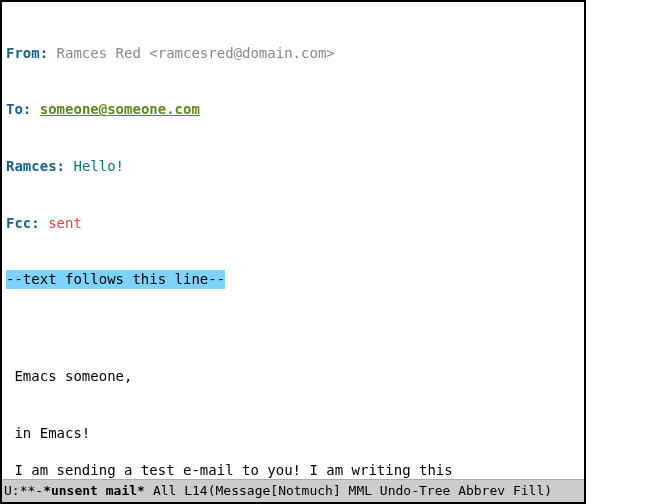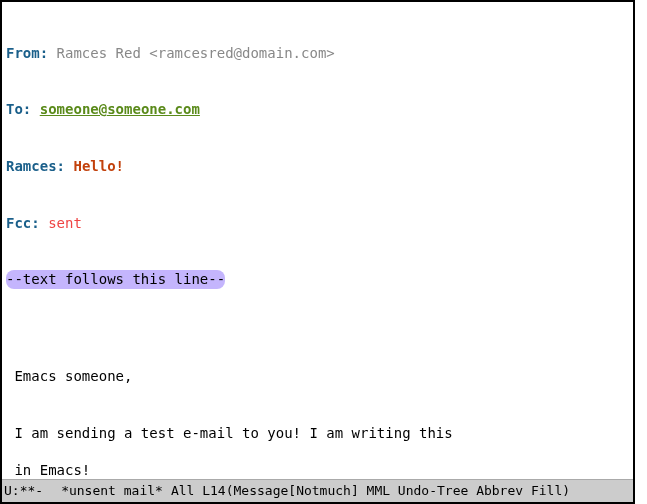--- a/index.html
+++ b/index.html
@@ -4,21 +4,21 @@
   <style>
     body {
       margin: 0;
       padding: 0;
       background: #fff;
       font-family: "DejaVu Sans Mono", "Liberation Mono", Consolas, monospace;
       font-size: 14px;
       line-height: 1.35;
     }
     .frame {
-      width: 635px;
+      width: 586px;
       height: 504px;
       box-sizing: border-box;
       border: 2px solid #000;
       background: #fff;
       position: relative;
       display: flex;
       flex-direction: column;
     }
     .buffer {
       flex: 1;
@@ -32,52 +32,50 @@
     }
     .hdr-from-value {
       color: #888;
     }
     .hdr-to-value {
       color: #5a8a1a;
       font-weight: bold;
       text-decoration: underline;
     }
     .hdr-subject-value {
-      color: #c2410c;
-      font-weight: bold;
+      color: #0f766e;
+      font-weight: normal;
     }
     .hdr-fcc-value {
       color: #ef4444;
       font-weight: normal;
     }
     .sep {
       display: inline-block;
-      background: #c4b5fd;
+      background: #7dd3fc;
       color: #000;
-      border-radius: 8px;
     }
     .body {
       padding-top: 2px;
     }
     .modeline {
       background: #ccc;
       color: #000;
       font-size: 13px;
       padding: 2px 2px;
       white-space: nowrap;
       display: flex;
       align-items: center;
       border-top: 1px solid #aaa;
     }
     .ml-left {
       
     }
     .ml-buf {
-      font-weight: normal;
-      margin-left: 18px;
+      font-weight: bold;
     }
     .ml-mid { 
       flex: 0 0 auto;
       margin-left: 8px;
     }
     .ml-mode {
       flex:0 0 auto;
     }
     .wrap { position: relative; }
   </style>
@@ -89,22 +87,22 @@
   <div class="buffer">
     <div><span class="hdr-label">From:</span><span class="hdr-from-value"> Ramces Red &lt;ramcesred@domain.com&gt;</span></div>
     <div><span class="hdr-label">To:</span><span> </span><span class="hdr-to-value">someone@someone.com</span></div>
     <div><span class="hdr-label">Ramces:</span><span> </span><span class="hdr-subject-value">Hello!</span></div>
     <div><span class="hdr-label">Fcc:</span><span> </span><span class="hdr-fcc-value">sent</span></div>
     <div><span class="sep">--text follows this line--</span></div>
     <div class="body">
 <div></div>
 <div> Emacs someone,</div>
 <div></div>
+<div> in Emacs!</div>
 <div> I am sending a test e-mail to you! I am writing this</div>
-<div> in Emacs!</div>
 <div></div>
 
 <div></div>
 
 <div></div>
 
     </div>
   </div>
   <div class="modeline">
     <span class="ml-left">U:**- </span>

